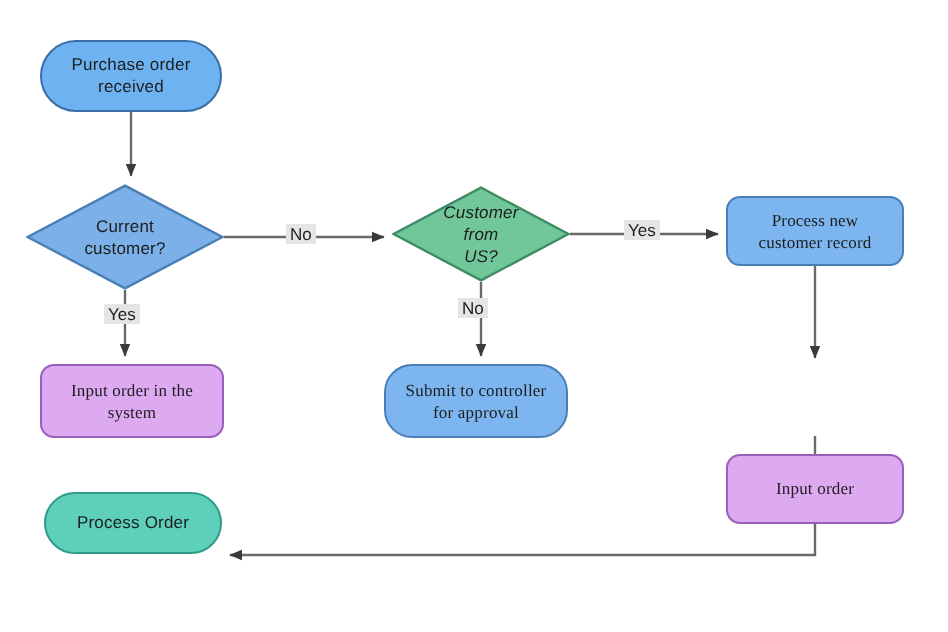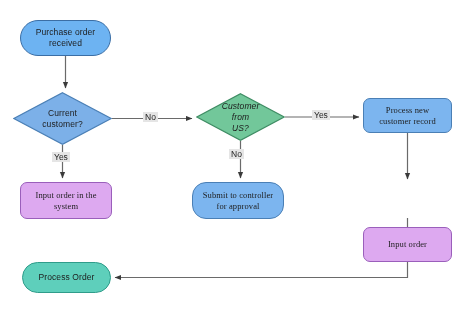--- a/index.html
+++ b/index.html
@@ -142,21 +142,21 @@
 
   <div class="node n-process" style="left:192px; top:182px; width:92px; height:37px; background:#7cb5ef; border-color:#4a7fb5;border-radius:14px;">
     <span class="label">Submit to controller
 for approval</span>
   </div>
 
   <div class="node n-process" style="left:363px; top:183px; width:89px; height:35px; background:#dda9f0; border-color:#9a5fbb;margin-top:44px;">
     <span class="label">Input order</span>
   </div>
 
-  <div class="node n-terminator" style="left:22px; top:262px; width:89px; height:31px; background:#5ecfbb; border-color:#2f9c8a;">
+  <div class="node n-terminator" style="left:22px; top:246px; width:89px; height:31px; background:#5ecfbb; border-color:#2f9c8a;">
     <span class="label">Process Order</span>
   </div>
 
   <div class="edge-label" style="left:143px; top:112px;">No</div>
 
   <div class="edge-label" style="left:52px; top:152px;">Yes</div>
 
   <div class="edge-label" style="left:312px; top:110px;">Yes</div>
 
   <div class="edge-label" style="left:229px; top:149px;">No</div>

